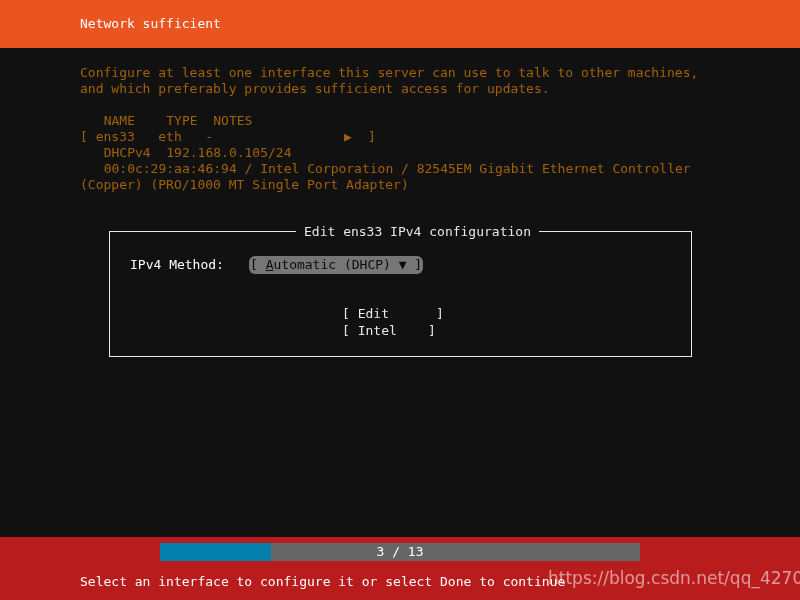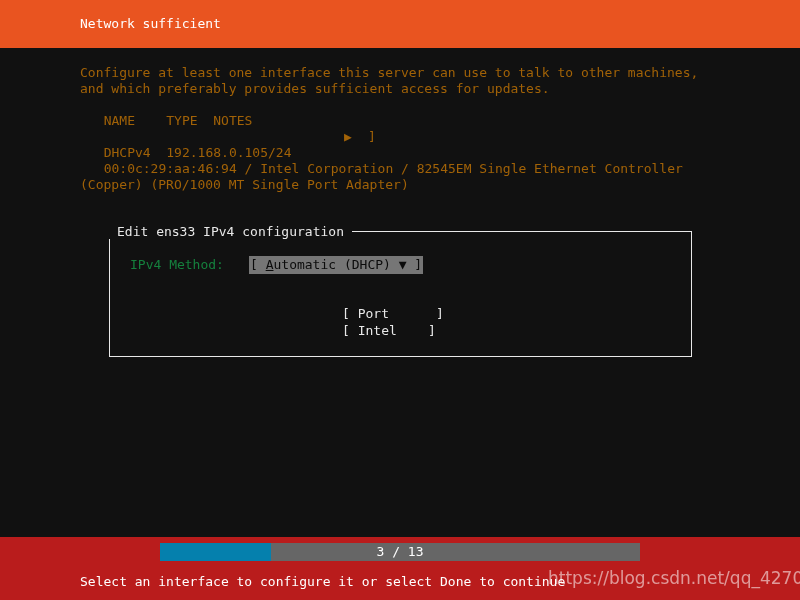--- a/index.html
+++ b/index.html
@@ -71,54 +71,55 @@
     left: 109px;
     top: 231px;
     width: 583px;
     height: 126px;
     border: 1px solid #e8e8e8;
     background: #111111;
     box-sizing: border-box;
   }
   #modal-title {
     position: absolute;
-    left: 109px;
+    left: 126px;
     top: 224px;
     width: 583px;
-    text-align: left;
+    text-align: center;
     color: #e8e8e8;
     font-size: 13px;
     line-height: 16px;
     white-space: pre;
   }
   #modal-title span {
     background: #111111;
     padding: 0 8px;
   }
 
   #method-label {
     position: absolute;
     left: 20px;
     top: 25px;
-    color: #15803d;
+    color: #ffffff;
     font-size: 13px;
     line-height: 16px;
     white-space: pre;
   }
   #method-dropdown {
     position: absolute;
     left: 139px;
     top: 24px;
     background: #767676;
     color: #0b0b0b;
     font-size: 13px;
     line-height: 18px;
     padding: 0 1px;
     white-space: pre;
     cursor: pointer;
+    border-radius: 6px;
   }
   #method-dropdown .accel {
     text-decoration: underline;
   }
 
   #modal-buttons {
     position: absolute;
     left: 232px;
     top: 73px;
   }
@@ -210,40 +211,41 @@
   <div id="header-title">Network sufficient</div>
 </div>
 
 <div id="body-area">
 
   <div class="mono-line" id="intro-line-1">Configure at least one interface this server can use to talk to other machines,</div>
   <div class="mono-line" id="table-header">  NAME    TYPE  NOTES</div>
 
   <div class="mono-line" id="intro-line-2">and which preferably provides sufficient access for updates.</div>
 
+  <div class="mono-line" id="iface-row">[ ens33   eth   -</div>
   <div class="mono-line" id="iface-arrow">▶</div>
   <div class="mono-line" id="iface-close">]</div>
 
   <div class="mono-line" id="dhcp-line">  DHCPv4  192.168.0.105/24</div>
-  <div class="mono-line" id="mac-line">  00:0c:29:aa:46:94 / Intel Corporation / 82545EM Single Ethernet Controller</div>
+  <div class="mono-line" id="mac-line">  00:0c:29:aa:46:94 / Intel Corporation / 82545EM Gigabit Ethernet Controller</div>
   <div class="mono-line" id="mac-line-2">(Copper) (PRO/1000 MT Single Port Adapter)</div>
 
   <div id="bottom-buttons">
     <div class="nav-btn">[ Done      ]</div>
     <div class="nav-btn">[ Back      ]</div>
   </div>
 </div>
 
 <div id="modal">
   <div id="method-label">IPv4 Method:</div>
 
   <div id="method-dropdown"><span>[ </span><span class="accel">A</span><span>utomatic (DHCP) </span><span>▼</span><span> ]</span></div>
 
   <div id="modal-buttons">
-    <div class="modal-btn">[ Port      ]</div>
+    <div class="modal-btn">[ Edit      ]</div>
     <div class="modal-btn">[ Intel    ]</div>
   </div>
 </div>
 <div id="modal-title"><span>Edit ens33 IPv4 configuration</span></div>
 
 <div id="footer">
   <div id="progress-track" style="background: rgb(102, 102, 102);">
     <div id="progress-fill" style="width: 111px; background: rgb(5, 128, 173);"></div>
     <div id="progress-label">3 / 13</div>
   </div>

